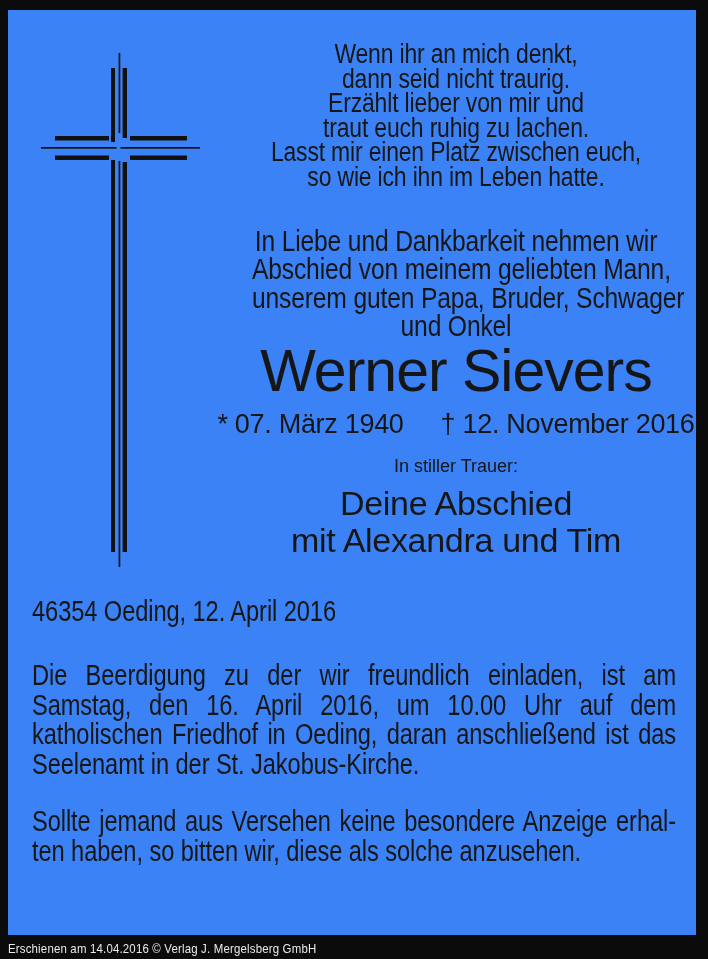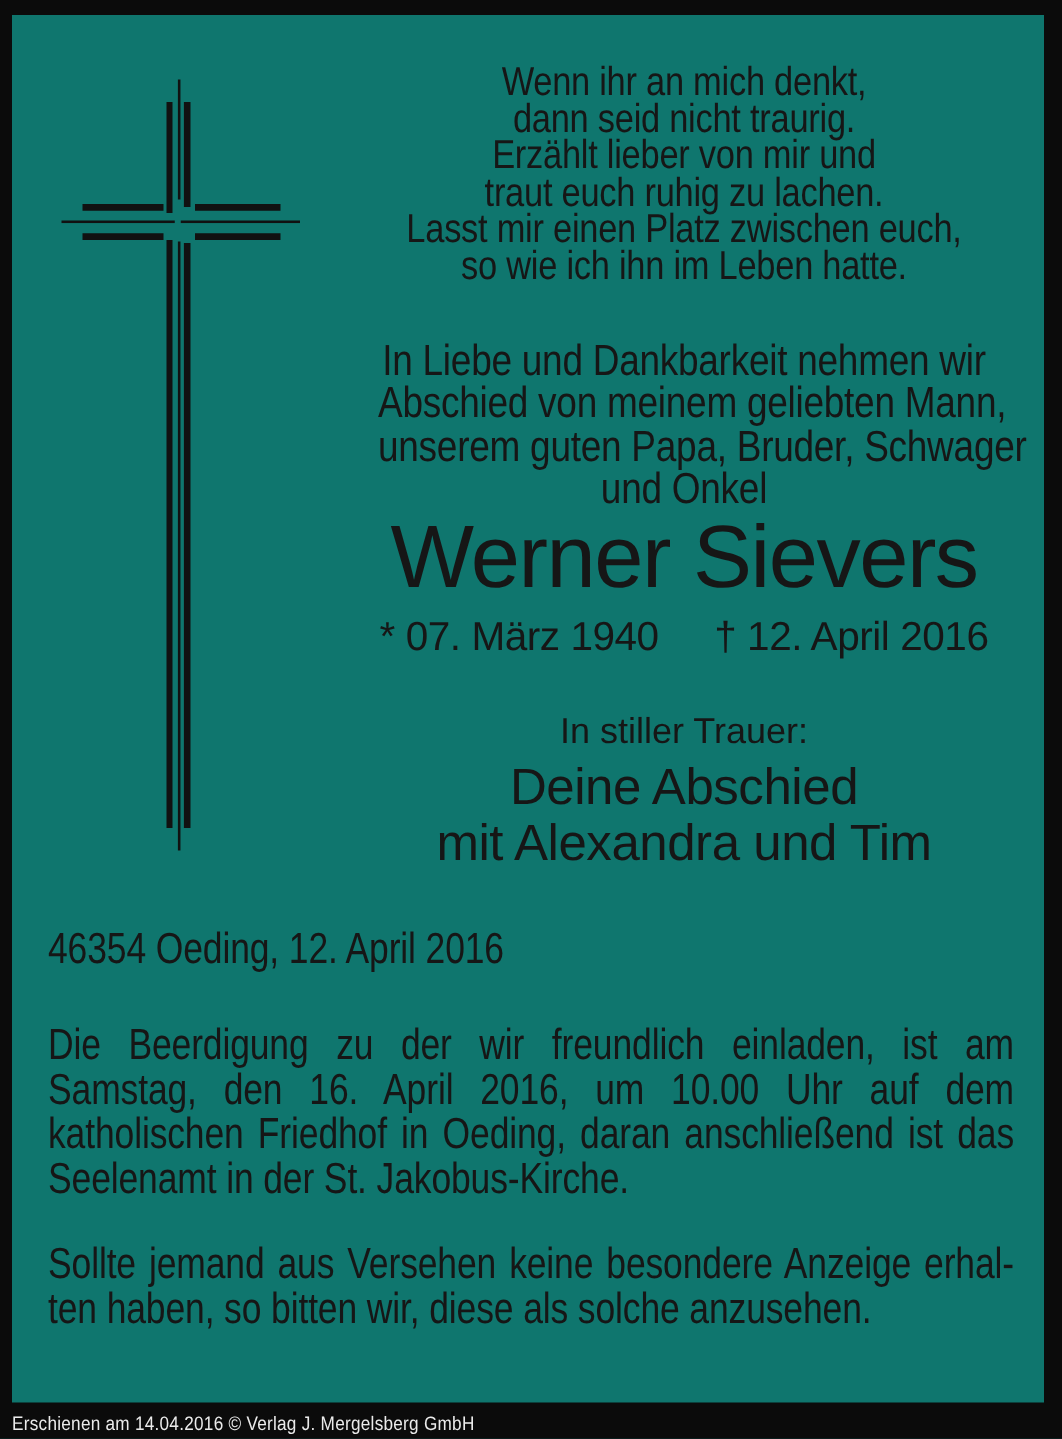--- a/index.html
+++ b/index.html
@@ -1,31 +1,31 @@
 <!DOCTYPE html>
 <html><head>
 <meta charset="utf-8">
 <style>
   html,body{margin:0;padding:0;background:#0b0b0b;}
   .canvas{position:relative;width:708px;height:959px;background:#0b0b0b;overflow:hidden;
           font-family:"Liberation Sans","DejaVu Sans",sans-serif;}
-  .page{position:absolute;left:8px;top:10px;width:688px;height:925px;background:#0f766e;
+  .page{position:absolute;left:8px;top:10px;width:688px;height:925px;background:#3b82f6;
         overflow:hidden;color:#161616;}
   .cross-svg{position:absolute;left:0;top:0;}
 
   
   .right-col{margin-left:208px;width:480px;padding-top:32px;text-align:center;}
   .nowrap{white-space:nowrap;}
   .cond-center{transform:scaleX(0.85);transform-origin:50% 0;}
   .poem{font-size:27px;line-height:24.5px;letter-spacing:-0.2px;}
   .intro{font-size:29px;line-height:28.4px;margin-top:38px;letter-spacing:-0.2px;}
   .name{font-size:59px;line-height:60px;letter-spacing:-1px;}
   .dates{font-size:27px;line-height:26px;margin-top:10px;letter-spacing:-0.3px;}
   .dates .death{margin-left:37px;}
-  .stiller{font-size:24px;line-height:26px;margin-top:38px;}
+  .stiller{font-size:18px;line-height:26px;margin-top:16px;}
   .mourners{font-size:34px;line-height:37.5px;margin-top:6px;letter-spacing:-0.3px;}
 
   
   .bottom{margin-left:24px;margin-top:37px;width:790px;transform:scaleX(0.8152);
           transform-origin:0 0;font-size:29px;line-height:29.5px;letter-spacing:-0.1px;}
   .para1{margin-top:35px;}
   .para2{margin-top:28px;}
   .jline{text-align:justify;text-align-last:justify;}
   .lline{text-align:left;}
 
@@ -74,21 +74,21 @@
       <div class="intro cond-center">
         <div class="nowrap">In Liebe und Dankbarkeit nehmen wir</div>
         <div class="nowrap">Abschied von meinem geliebten Mann,</div>
         <div class="nowrap">unserem guten Papa, Bruder, Schwager</div>
         <div class="nowrap">und Onkel</div>
       </div>
 
       <div class="name nowrap">Werner Sievers</div>
 
       <div class="dates nowrap">
-        <span>* 07. März 1940</span><span class="death">† 12. April 2016</span>
+        <span>* 07. März 1940</span><span class="death">† 12. November 2016</span>
       </div>
 
       <div class="stiller nowrap">In stiller Trauer:</div>
 
       <div class="mourners">
         <div class="nowrap">Deine Abschied</div>
         <div class="nowrap">mit Alexandra und Tim</div>
       </div>
 
     </div>

